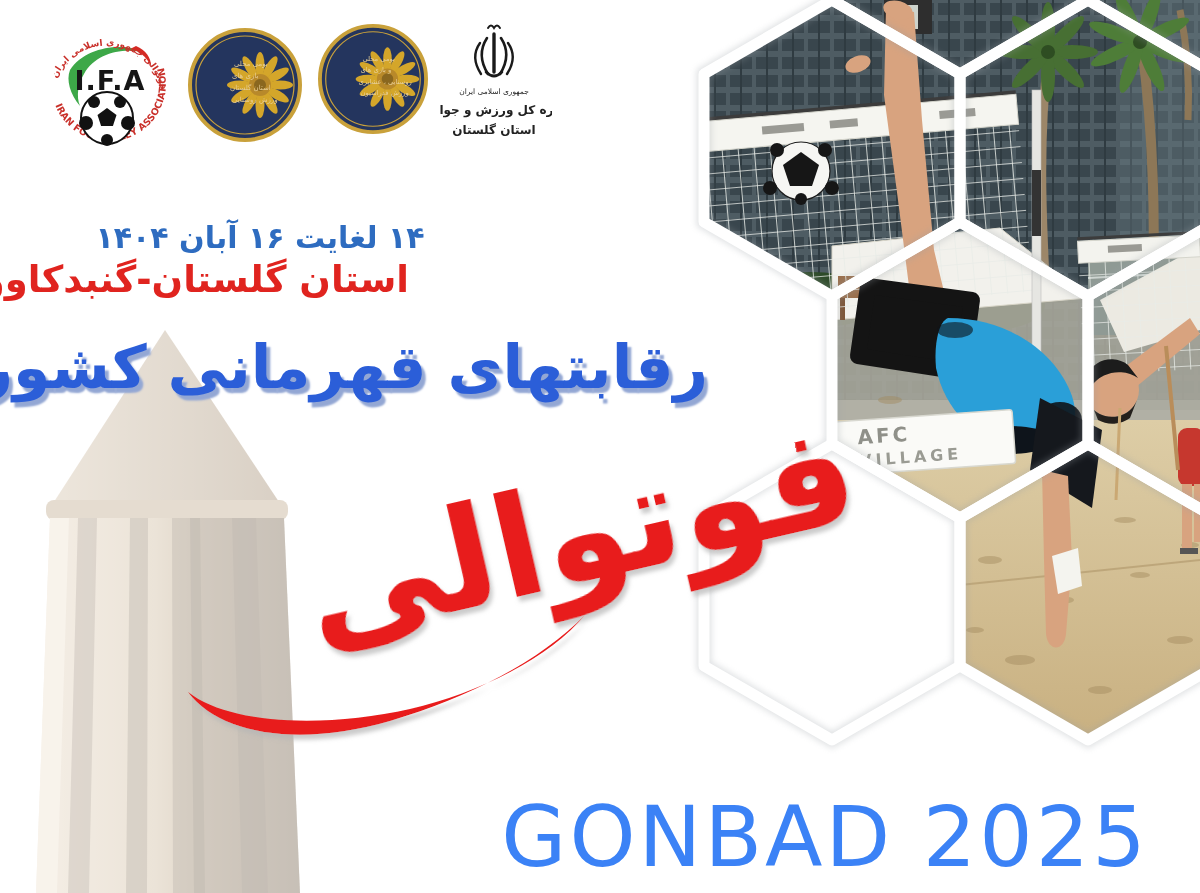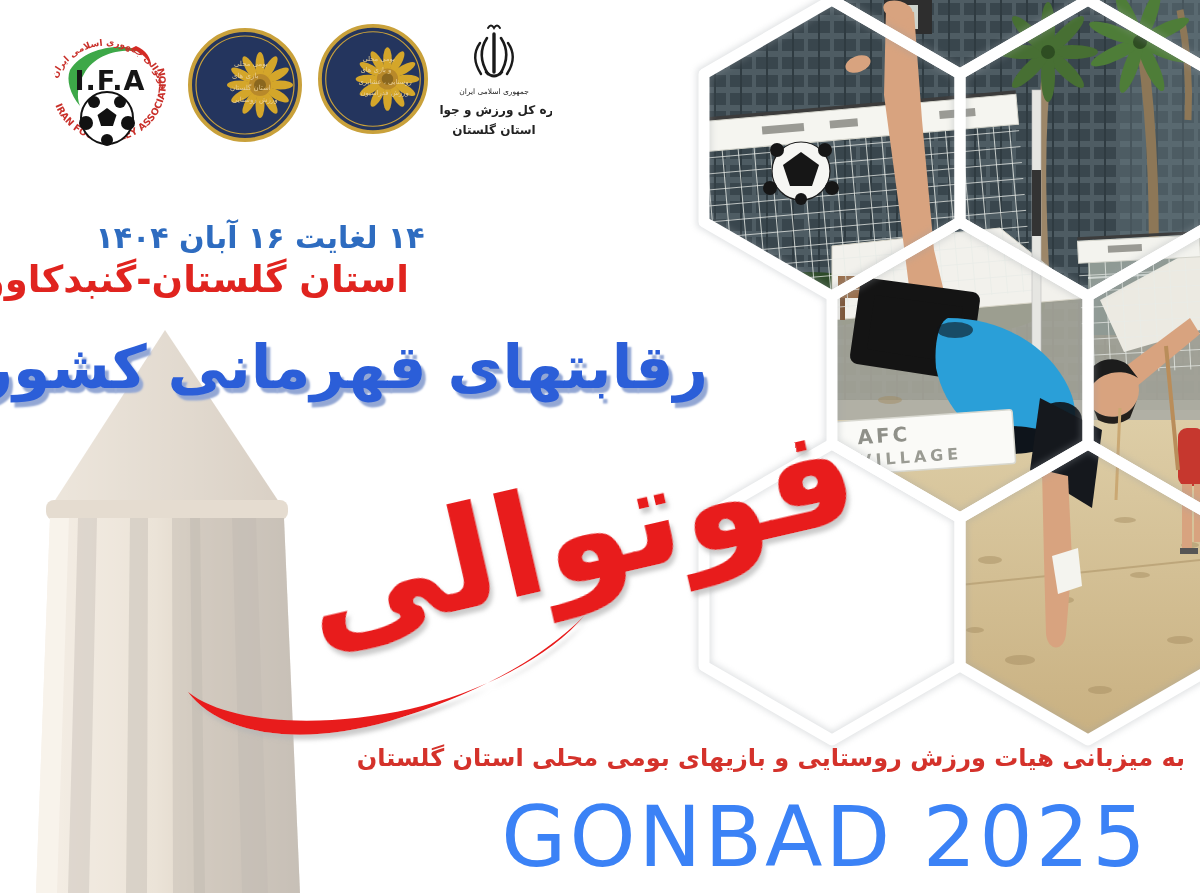--- a/index.html
+++ b/index.html
@@ -445,16 +445,15 @@
       <filter id="calsh" x="-20%" y="-20%" width="140%" height="140%">
         <feDropShadow dx="3" dy="5" stdDeviation="2" flood-color="#b5b5b5" flood-opacity="0.7"></feDropShadow>
       </filter>
     </defs>
     <g filter="url(#calsh)" fill="#e81c1c">
       <path d="M38,267 C70,310 150,322 240,296 C320,272 390,236 435,190 C400,232 330,268 260,284 C175,303 80,300 38,267 Z"></path>
       <text x="0" y="0" font-size="140" font-weight="bold" text-anchor="middle" direction="rtl" transform="translate(440,155) rotate(-13)">فوتوالی</text>
     </g>
   </svg>
 
-  <div class="abs host-line">به میزبانی هیات ورزش روستایی و بازیهای بومی محلی استان گلستان</div>
   <div class="abs event-name">GONBAD 2025</div>
 
 </div>
 
 </body></html>

